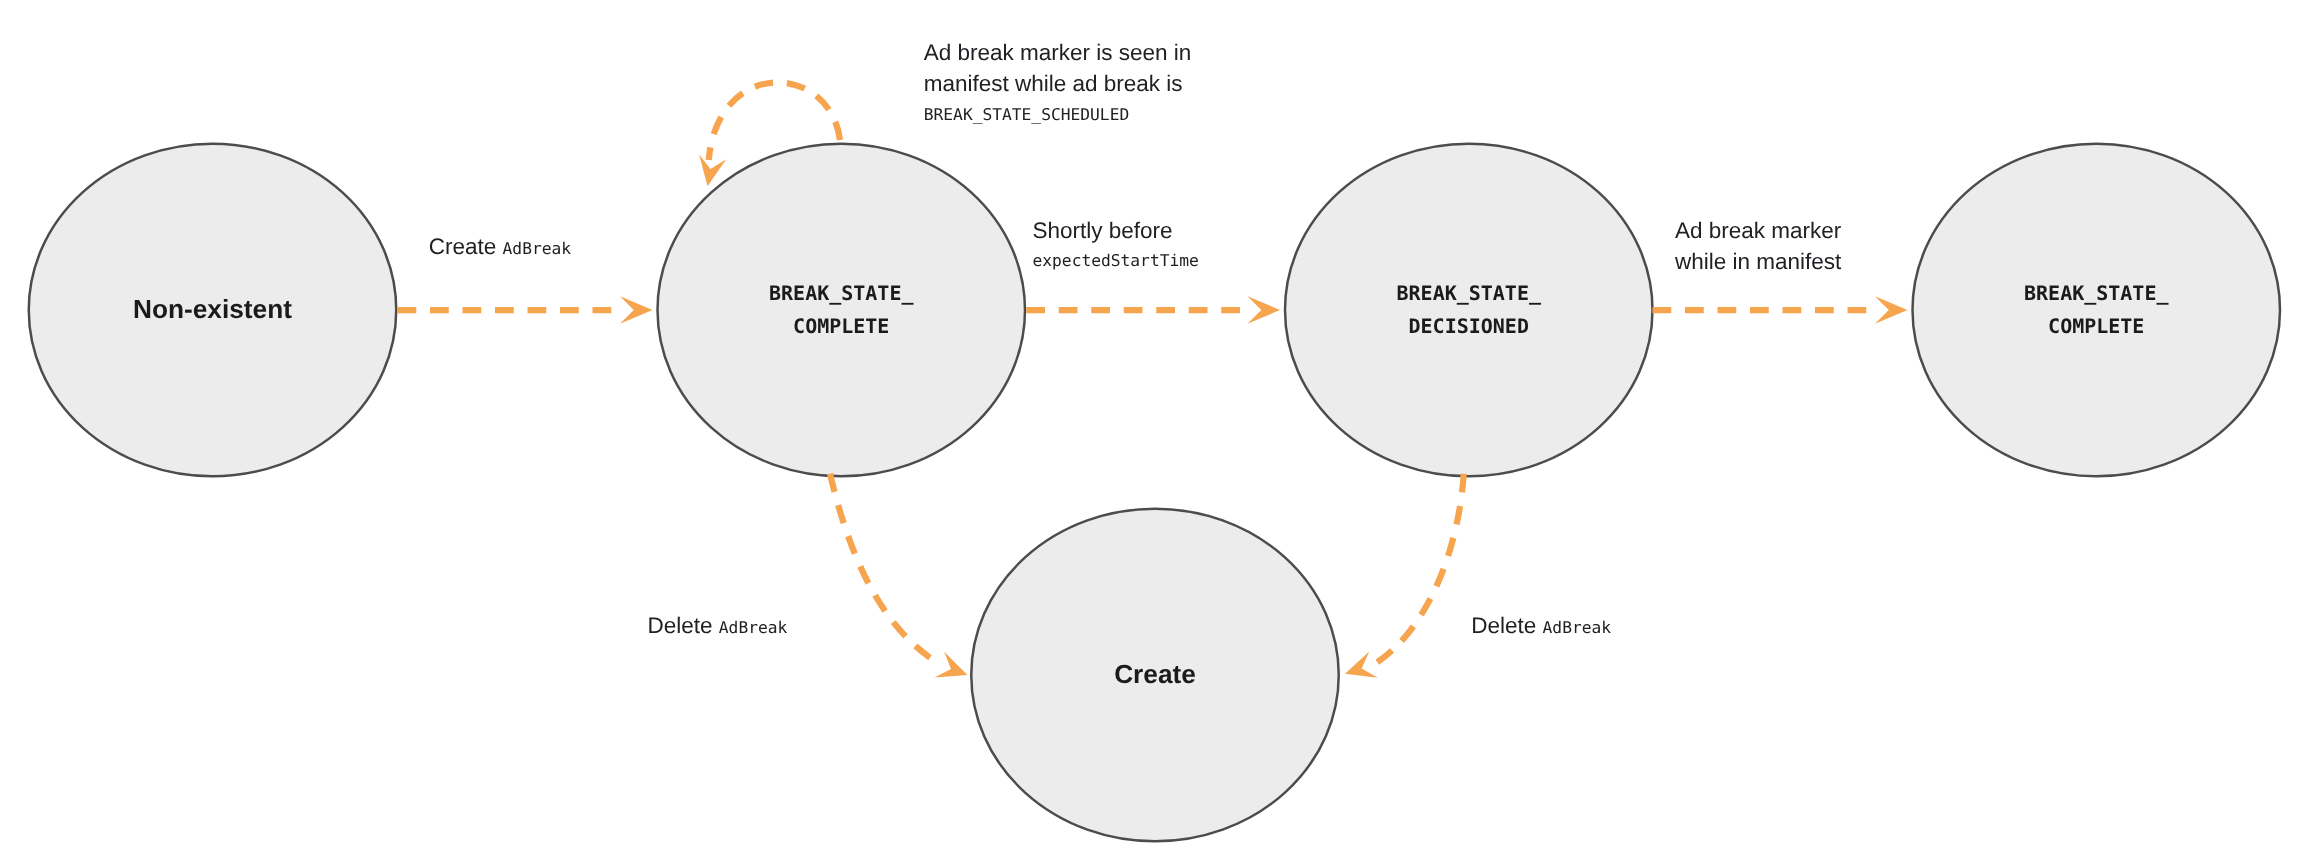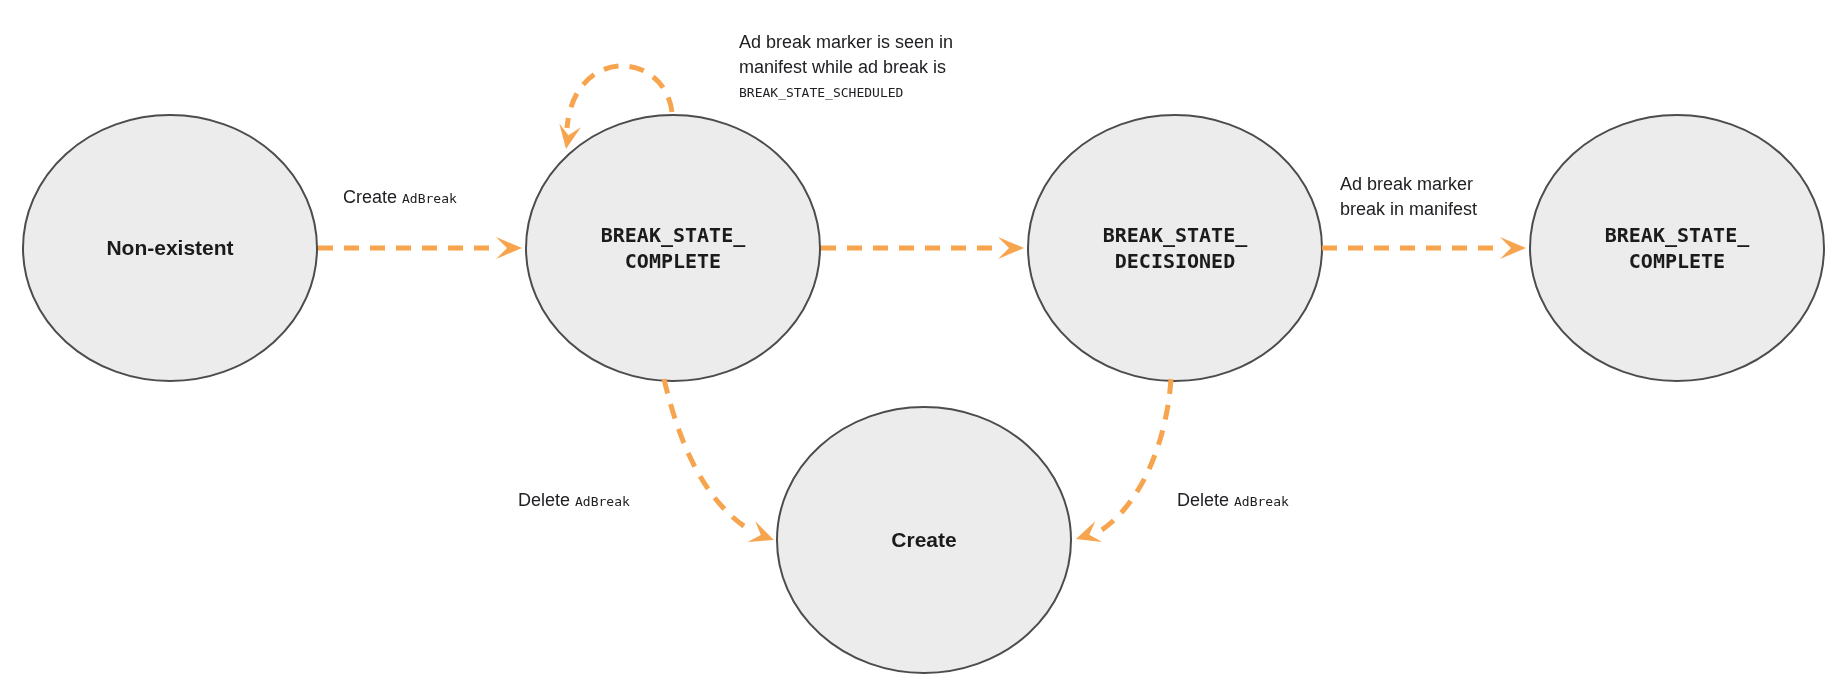--- a/index.html
+++ b/index.html
@@ -23,21 +23,21 @@
   .edge-head{fill:var(--accent);stroke:none;}
   .node-label{
     position:absolute;
     display:flex;align-items:center;justify-content:center;
     text-align:center;
     font-weight:bold;
     font-size:21px;line-height:26px;
     color:#1b1b1b;
     white-space:pre-line;
   }
-  .node-label.mono{font-family:"DejaVu Sans Mono",monospace;font-size:20px;}
+  .node-label.mono{font-family:"DejaVu Sans Mono",monospace;font-size:16px;}
   .edge-label{
     position:absolute;
     font-size:18px;line-height:24px;
     color:var(--text);
     white-space:nowrap;
   }
   .edge-label .code{font-family:"DejaVu Sans Mono",monospace;font-size:13px;}
   .edge-label.multiline{white-space:normal;line-height:25px;}
   .edge-label.multiline div{white-space:nowrap;}
 </style>
@@ -85,24 +85,28 @@
 
   <div class="edge-label" style="left:343px;top:185px;text-align:center;"><span>Create</span>
     <span class="code">AdBreak</span></div>
 
   <div class="edge-label multiline" style="left:720px;top:30px;margin-left:19px;">
     <div>Ad break marker is seen in</div>
     <div>manifest while ad break is</div>
     <div class="code">BREAK_STATE_SCHEDULED</div>
   </div>
 
+  <div class="edge-label multiline" style="left:826px;top:172px;">
+    <div>Shortly before</div>
+    <div class="code">expectedStartTime</div>
+  </div>
 
   <div class="edge-label multiline" style="left:1340px;top:172px;">
     <div>Ad break marker</div>
-    <div>break in manifest</div>
+    <div>while in manifest</div>
   </div>
 
   <div class="edge-label" style="left:518px;top:488px;"><span>Delete</span>
     <span class="code">AdBreak</span></div>
 
   <div class="edge-label" style="left:1177px;top:488px;"><span>Delete</span>
     <span class="code">AdBreak</span></div>
 
 </div>
 

